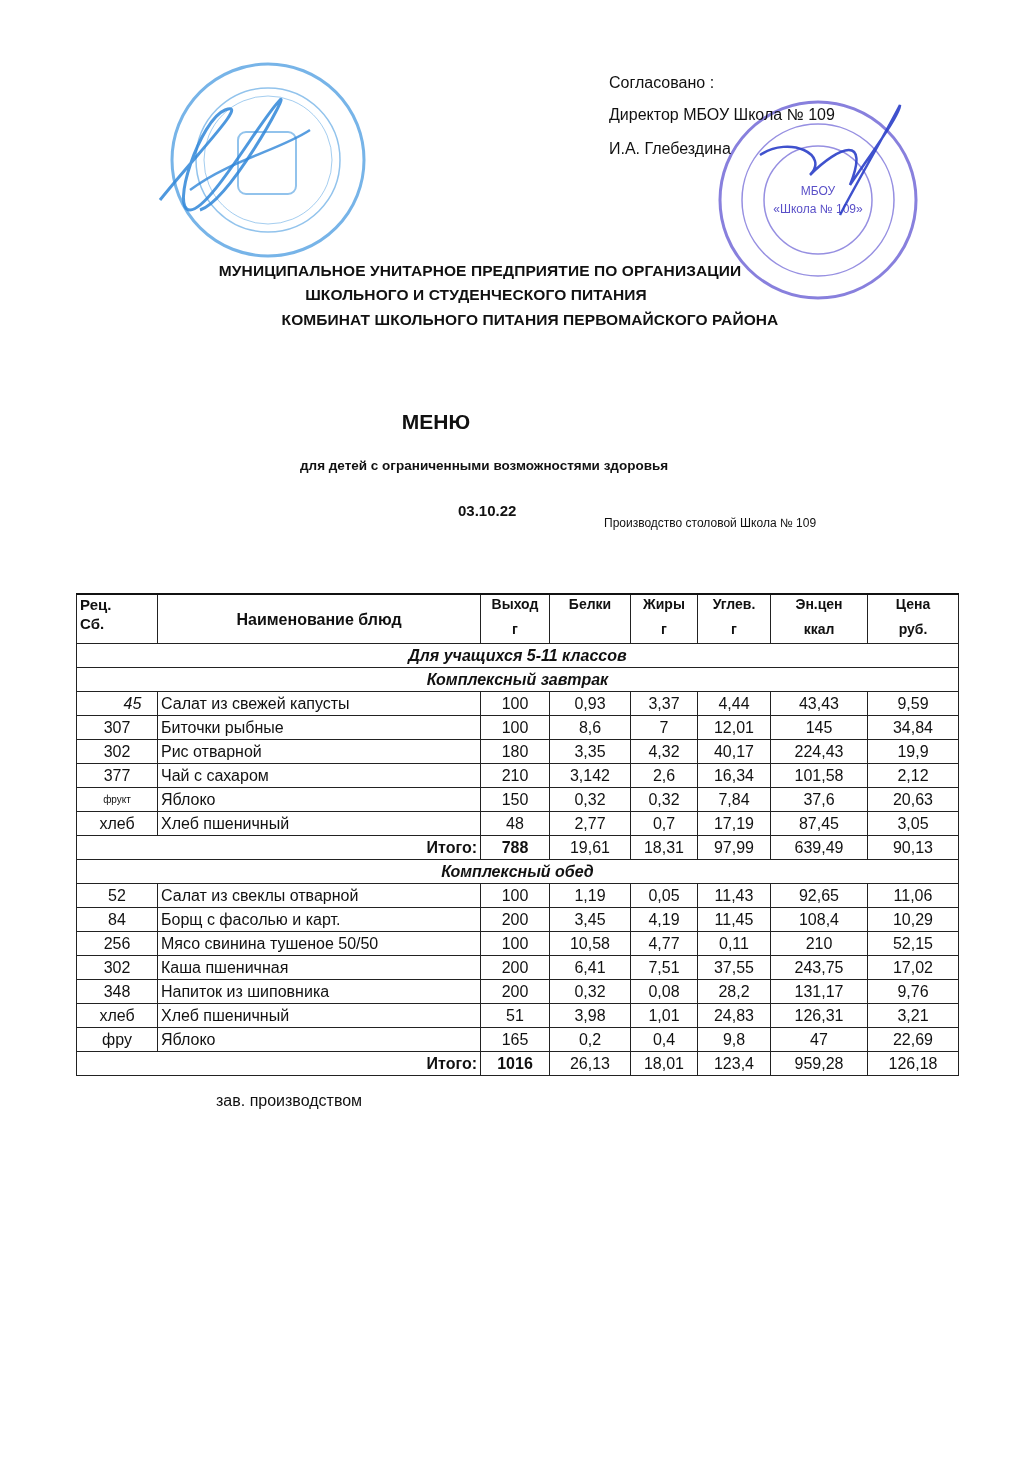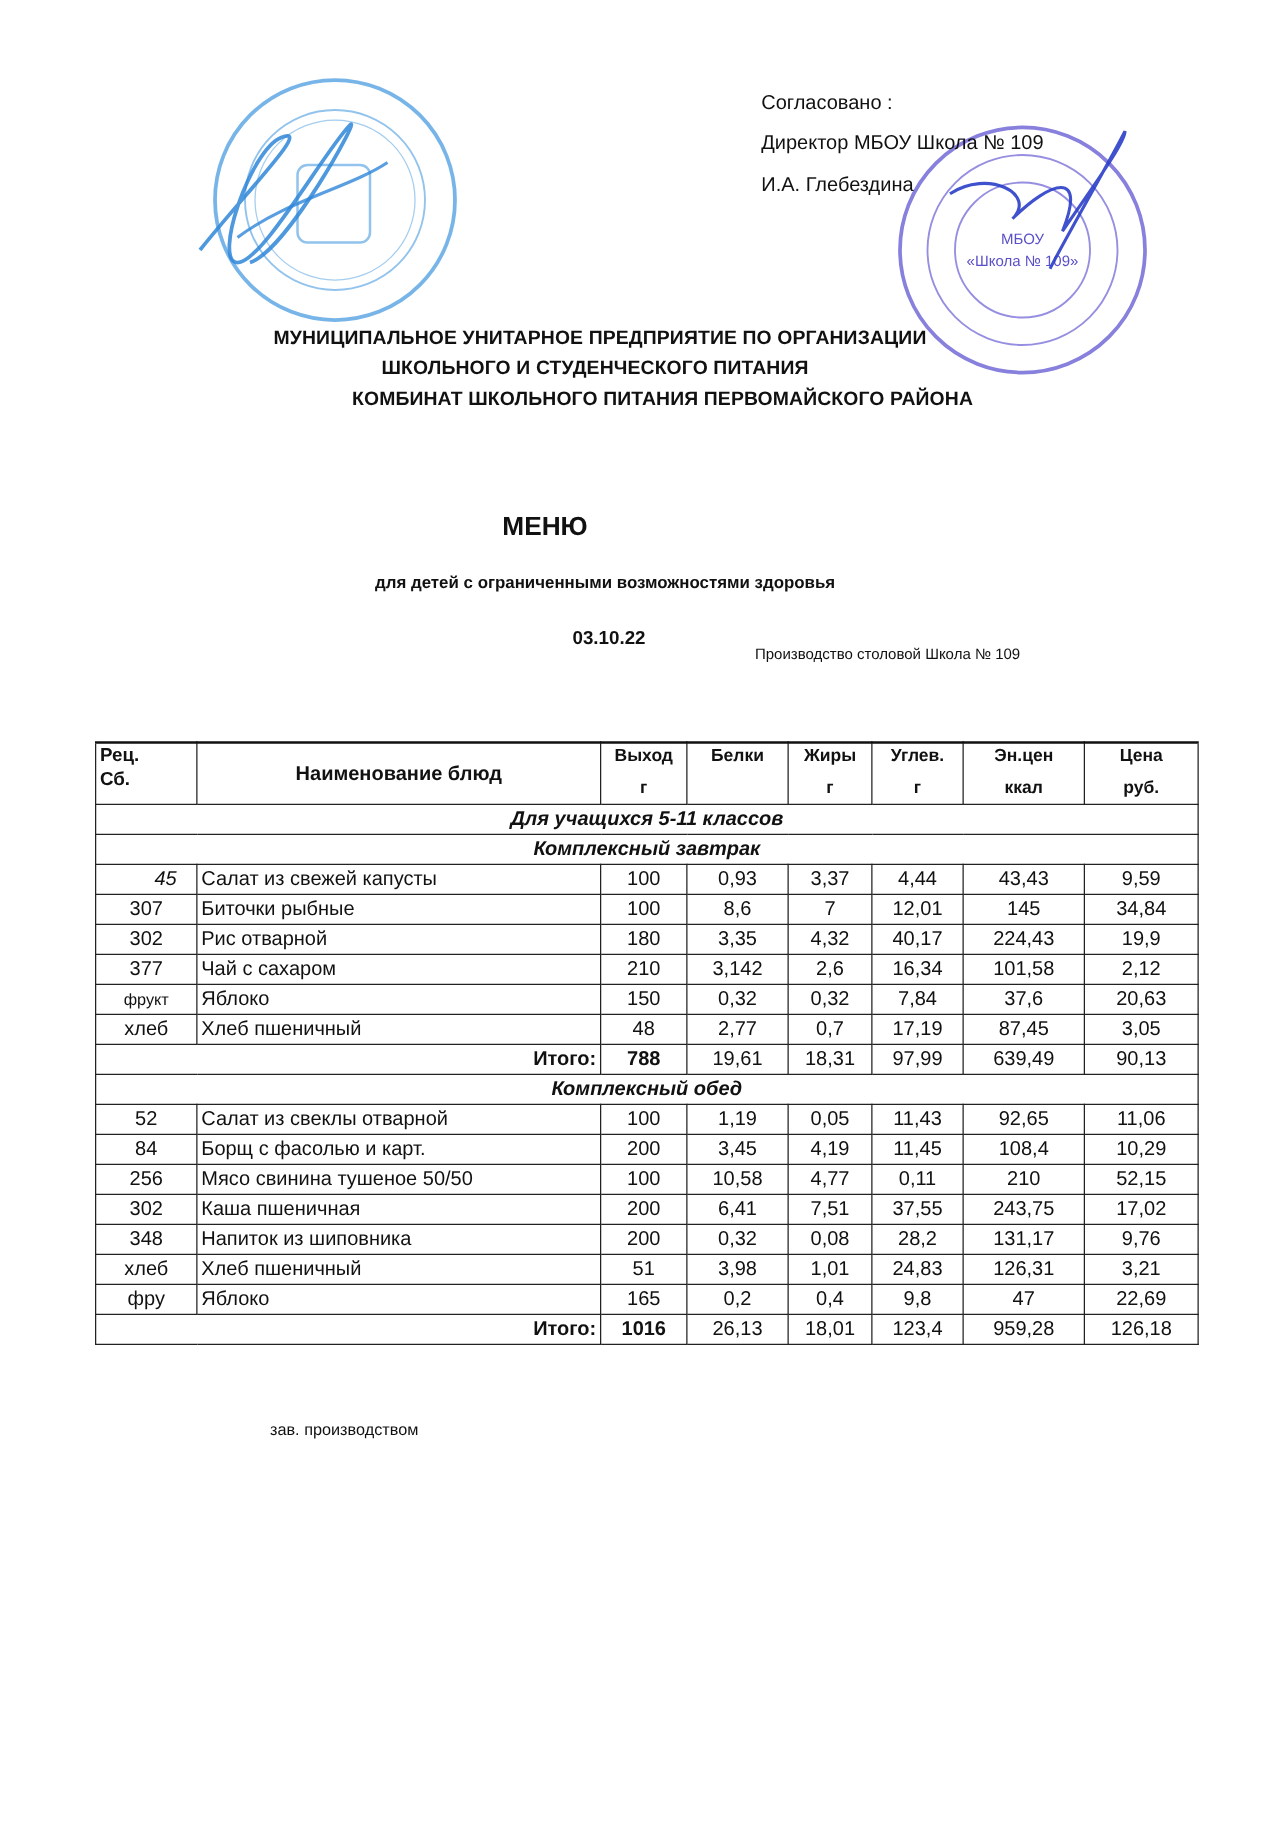--- a/index.html
+++ b/index.html
@@ -16,21 +16,21 @@
   table.menu td, table.menu th { border:1px solid #222; padding:0 3px; height:23px; line-height:19px; }
   table.menu th { font-weight:bold; font-size:14px; vertical-align:top; }
   .c-rec { width:43px; text-align:center; }
   .c-name { width:316px; text-align:left; }
   .c-num { text-align:center; }
   .w1{width:62px}.w2{width:74px}.w3{width:60px}.w4{width:66px}.w5{width:90px}.w6{width:84px}
   .section { text-align:center; font-style:italic; font-weight:bold; font-size:16px; }
   .total-label { text-align:right; font-weight:bold; }
   .bold { font-weight:bold; }
   .thick-top td { border-top:2px solid #111; }
-  .footer { left:216px; top:1136px; font-size:13px; }
+  .footer { left:216px; top:1092px; font-size:16px; }
 </style>
 </head>
 <body>
 
 <svg class="abs" style="left:140px;top:60px" width="260" height="200" viewBox="0 0 260 200">
   <circle cx="128" cy="100" r="96" fill="none" stroke="#4a9be0" stroke-width="3" opacity="0.75"></circle>
   <circle cx="128" cy="100" r="72" fill="none" stroke="#4a9be0" stroke-width="1.5" opacity="0.6"></circle>
   <circle cx="128" cy="100" r="64" fill="none" stroke="#4a9be0" stroke-width="1" opacity="0.5"></circle>
   <rect x="98" y="72" width="58" height="62" rx="8" fill="none" stroke="#4a9be0" stroke-width="2" opacity="0.6"></rect>
   <path d="M20 140 C 60 90, 110 40, 85 50 C 60 60, 30 150, 50 150 C 70 150, 120 60, 140 40 C 150 30, 90 140, 60 150" fill="none" stroke="#2f86d8" stroke-width="3" opacity="0.85"></path>
@@ -133,21 +133,21 @@
         <td class="c-rec">377</td>
         <td class="c-name">Чай с сахаром</td>
         <td class="c-num w1">210</td>
         <td class="c-num w2">3,142</td>
         <td class="c-num w3">2,6</td>
         <td class="c-num w4">16,34</td>
         <td class="c-num w5">101,58</td>
         <td class="c-num w6">2,12</td>
       </tr>
       <tr>
-        <td class="c-rec" style="font-size: 13px; line-height: 11px; overflow: hidden;">фрукт</td>
+        <td class="c-rec" style="font-size: 10px; line-height: 11px; overflow: hidden;">фрукт</td>
         <td class="c-name">Яблоко</td>
         <td class="c-num w1">150</td>
         <td class="c-num w2">0,32</td>
         <td class="c-num w3">0,32</td>
         <td class="c-num w4">7,84</td>
         <td class="c-num w5">37,6</td>
         <td class="c-num w6">20,63</td>
       </tr>
       <tr>
         <td class="c-rec">хлеб</td>

